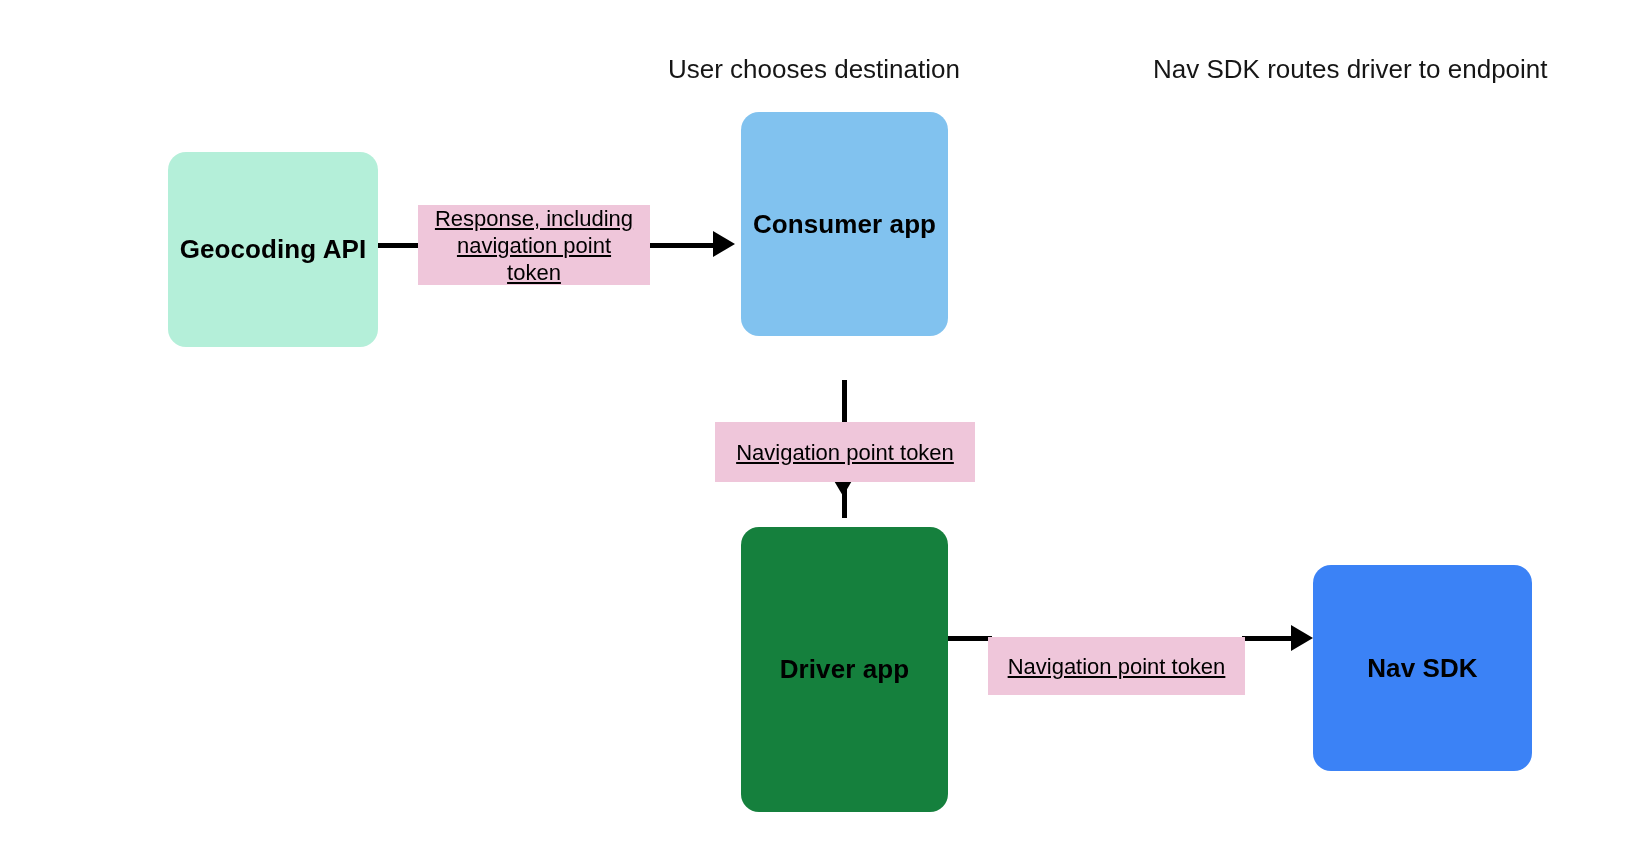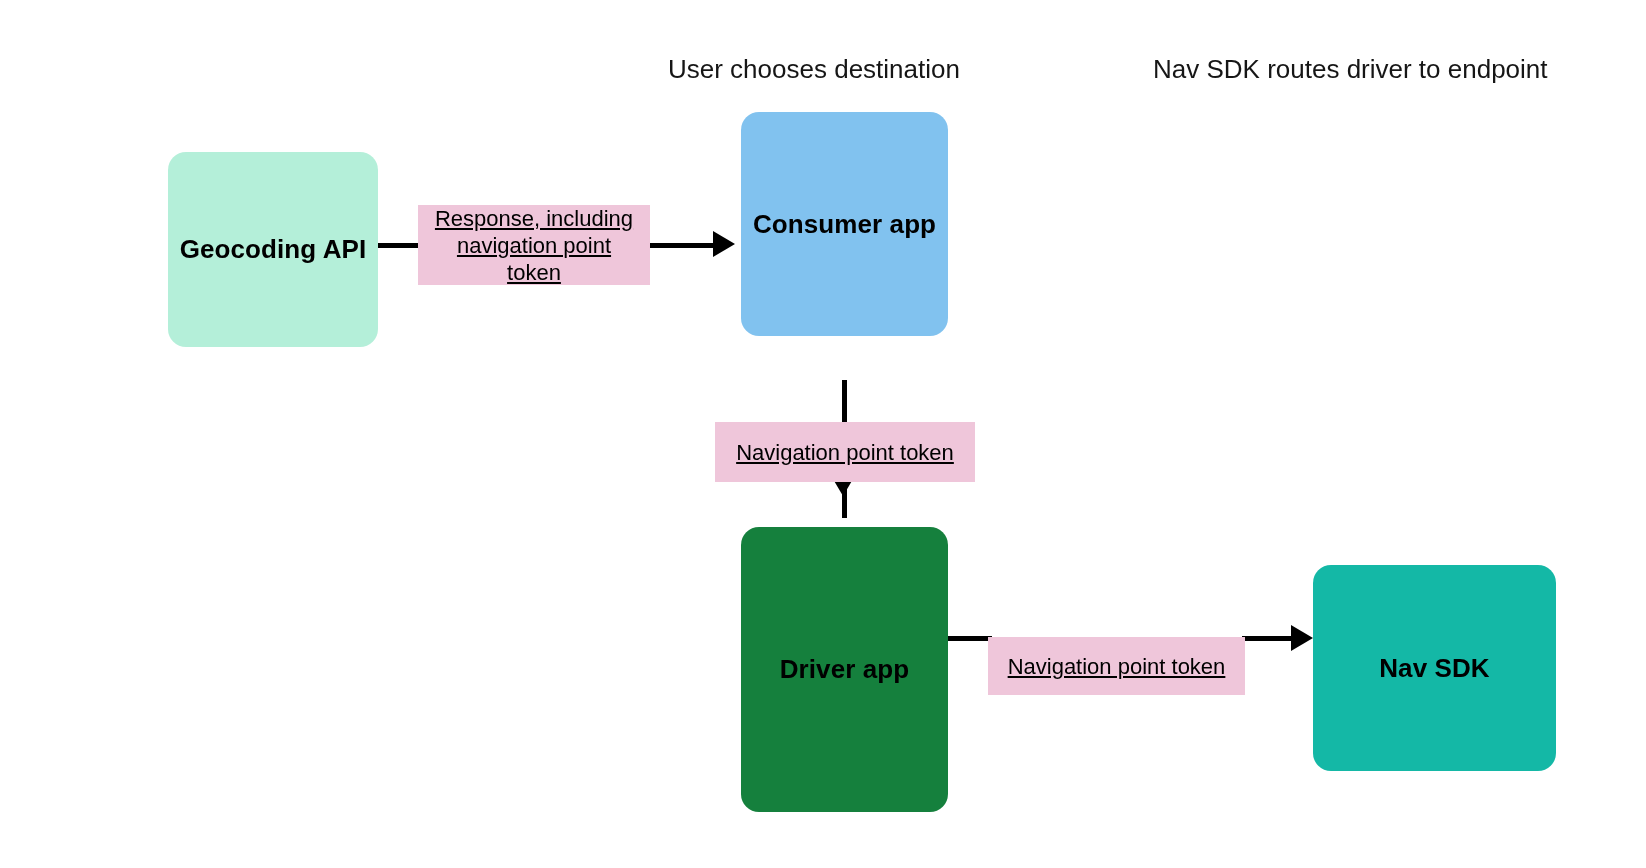--- a/index.html
+++ b/index.html
@@ -91,21 +91,21 @@
   }
 
   
   #hdr-1 { left: 55px;   top: 54px; }
   #hdr-2 { left: 668px;  top: 54px; }
   #hdr-3 { left: 1153px; top: 54px; }
 
   #node-geocoding   { left: 168px; top: 152px; width: 210px; height: 195px; background: #B4EFD9; }
   #node-consumer    { left: 741px; top: 112px; width: 207px; height: 224px; background: #81C2EF; }
   #node-driver      { left: 741px; top: 527px; width: 207px; height: 285px; background: #15803d; }
-  #node-navsdk      { left: 1313px; top: 565px; width: 243px; height: 206px; background: #14b8a6; }
+  #node-navsdk      { left: 1313px; top: 565px; width: 219px; height: 206px; background: #3b82f6; }
 
   #lbl-response     { left: 418px; top: 205px; width: 232px; height: 80px;  background: #EFC6DA; }
   #lbl-navtoken-1   { left: 715px; top: 422px; width: 260px; height: 60px;  background: #EFC6DA; }
   #lbl-navtoken-2   { left: 988px; top: 637px; width: 257px; height: 58px;  background: #EFC6DA; }
 
   
   #e1-line-a { left: 378px; top: 243px; width: 44px; }
   #e1-line-b { left: 648px; top: 243px; width: 68px; }
   #e1-head   { left: 713px; top: 231px; }
 

